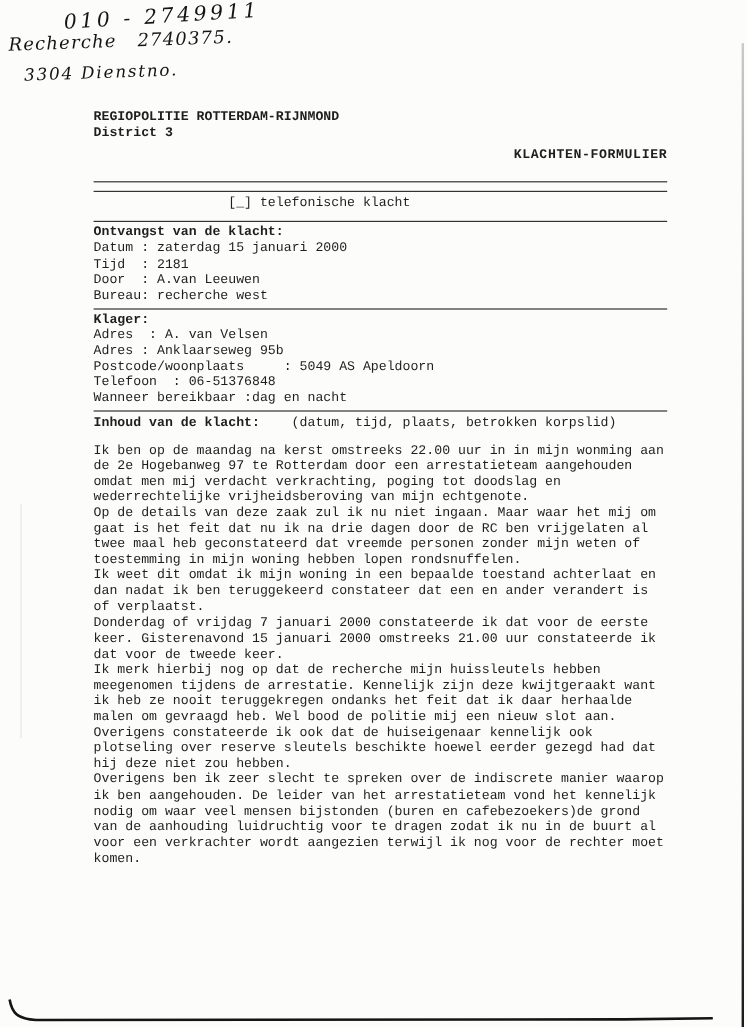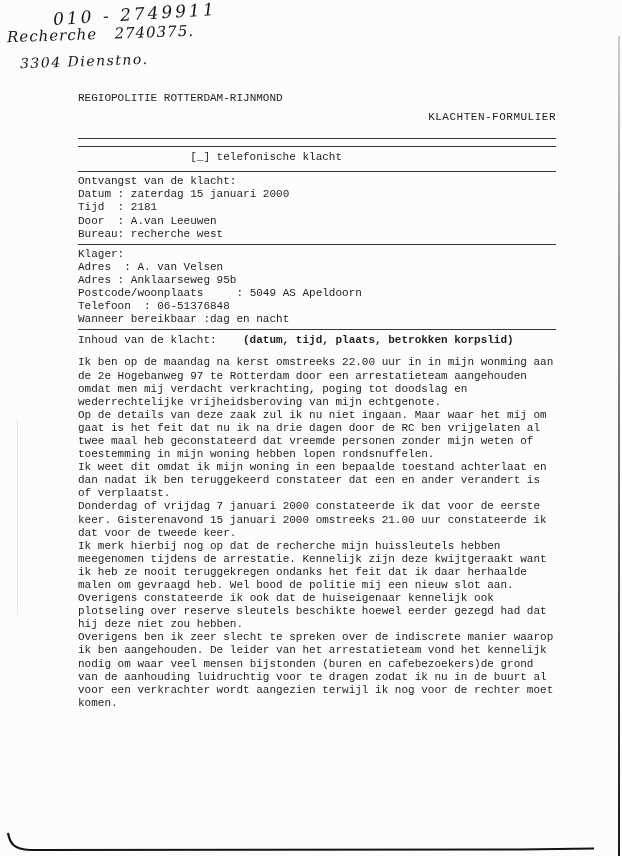--- a/index.html
+++ b/index.html
@@ -20,37 +20,37 @@
     white-space:pre;
   }
   .hw1 { left:53px; top:4px;  font-size:17px; letter-spacing:3px;   transform:rotate(-3.5deg); }
   .hw2 { left:7px;  top:25px; font-size:15px; letter-spacing:1px;   transform:rotate(-2deg); }
   .hw3 { left:20px; top:53px; font-size:14px; letter-spacing:1.5px; transform:rotate(-2deg); }
   
   .typed {
     position:absolute; left:78px; top:92px; width:478px;
     font-size:11px; line-height:13.1px;
   }
-  .bold { font-weight:normal; }
+  .bold { font-weight:bold; }
   .pre  { white-space:pre-wrap; }
   .line { white-space:pre; }
   .rule { border:none; border-top:1px solid #343434; height:0; margin:0; }
   .title { text-align:right; margin-top:6px; letter-spacing:0.5px; }
   .rule1 { margin-top:14px; }
   .intro { margin-top:5px; }
   .rule2 { margin-top:7px; }
   .betreft { margin-top:4px; }
   .rule3 { margin-top:7px; }
   .block { margin-top:3px; }
   .rule4 { margin-top:3px; }
   .rule5 { margin-top:3px; }
   .inhoud-head { margin-top:4px; }
   .bodytext { margin-top:9px; }
   .gap1 { margin-left:1ch; }
-  .gap4 { margin-left:4ch;font-weight:bold; }
+  .gap4 { margin-left:4ch; }
   .indent17 { padding-left:17ch; }
   
   .artifact-left {
     position:absolute; left:17px; top:420px; width:1px; height:195px;
     background:rgba(70,70,70,0.12);
   }
   .artifact-right {
     position:absolute; left:618px; top:36px; width:2px; height:820px;
     background:linear-gradient(to bottom, rgba(110,110,110,0.35), rgba(50,50,50,0.75) 55%, #1a1a1a);
   }
@@ -61,20 +61,21 @@
 
 <div class="page">
 
   <div class="hw hw1">010 - 2749911</div>
   <div class="hw hw2">Recherche   2740375.</div>
   <div class="hw hw3">3304 Dienstno.</div>
 
   <div class="typed">
 
     <div class="bold line">REGIOPOLITIE ROTTERDAM-RIJNMOND</div>
+    <div class="bold line">District 3</div>
 
     <div class="bold title">KLACHTEN-FORMULIER</div>
 
     <hr class="rule rule1">
 
 
     <hr class="rule rule2">
 
     <div class="betreft">
       <div class="line indent17"><span>[_]</span><span class="gap1">telefonische klacht</span></div>

